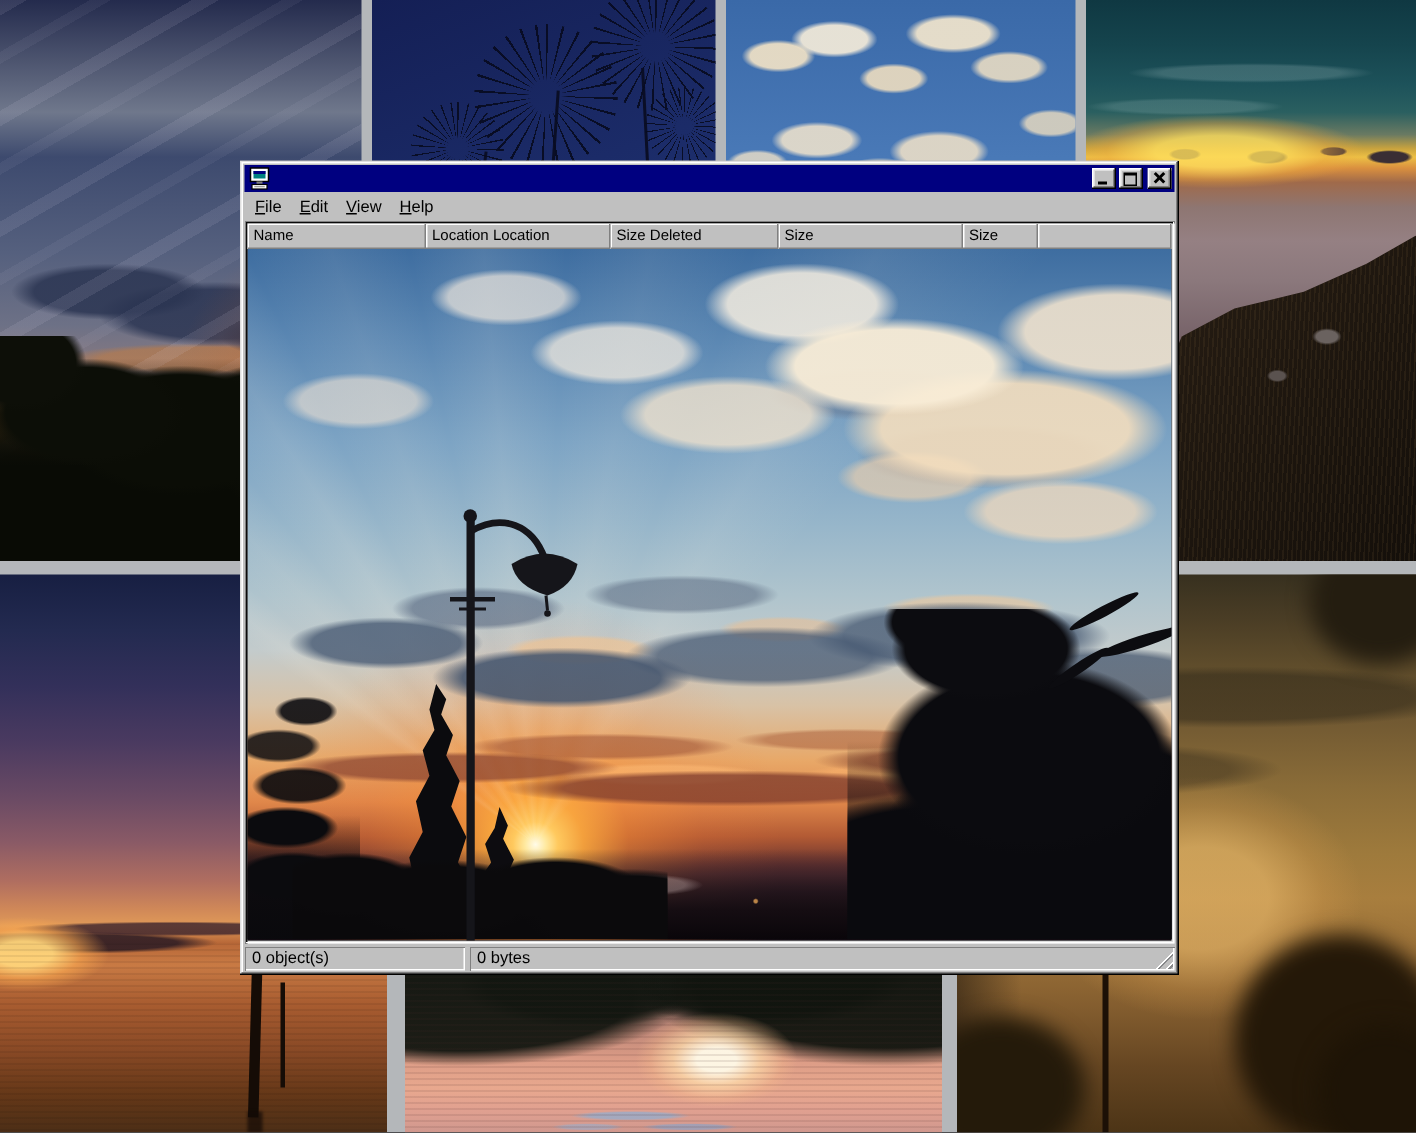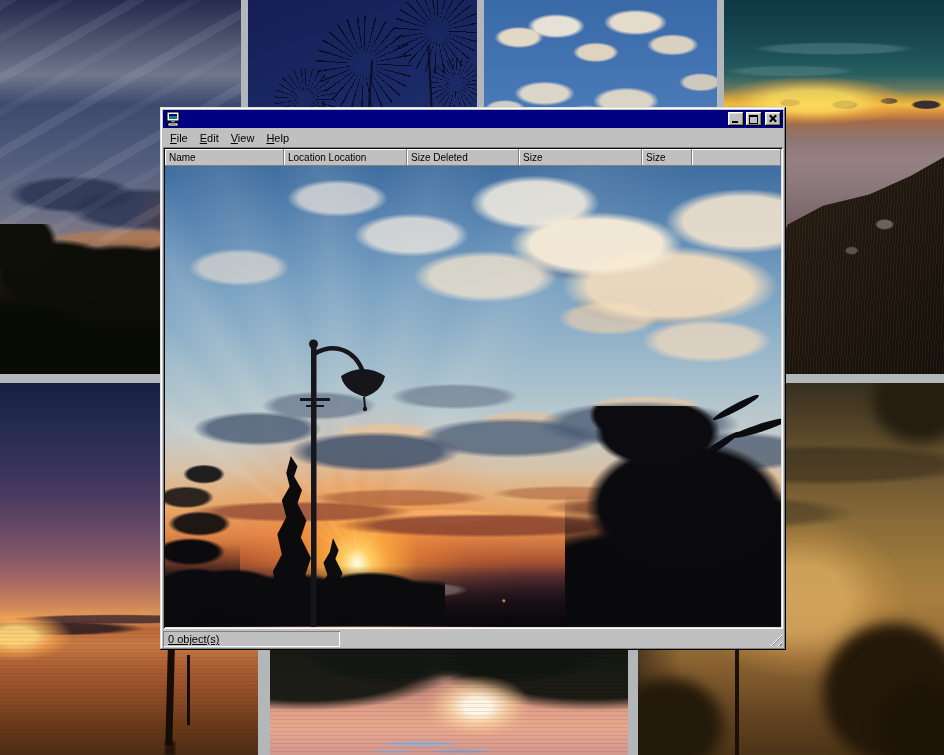--- a/index.html
+++ b/index.html
@@ -227,21 +227,21 @@
       radial-gradient(circle at 38% 52%, rgba(255,192,92,.8) 0 1px, rgba(0,0,0,0) 2px),
       radial-gradient(circle at 55% 58%, rgba(255,182,92,.7) 0 1px, rgba(0,0,0,0) 2px),
       radial-gradient(circle at 70% 50%, rgba(255,192,102,.6) 0 1px, rgba(0,0,0,0) 2px),
       radial-gradient(ellipse 60px 10px at 42% 40%, rgba(210,190,190,.35) 0 55%, rgba(0,0,0,0) 75%),
       linear-gradient(to bottom, rgba(60,35,45,0) 0, rgba(50,30,40,.6) 28%, #150d12 68%, #0a060a 100%);}
 
   
   #statusbar{height:16px;margin-top:2px;display:flex;flex:0 0 auto;position:relative;}
   .spanel{background:#c0c0c0;font-size:11px;line-height:16px;padding:0 5px;box-sizing:border-box;
     box-shadow:inset 1px 1px #808080, inset -1px -1px #ffffff;white-space:nowrap;overflow:hidden;}
-  .sp1{width:177px;margin-right:3px;text-decoration:underline;}
+  .sp1{width:147px;margin-right:3px;}
   .sp2{flex:1 1 auto;}
   #grip{position:absolute;right:1px;bottom:1px;width:13px;height:13px;
     clip-path:polygon(100% 0,100% 100%,0 100%);
     background:repeating-linear-gradient(135deg, #ffffff 0 1px, #87888a 1px 2px, rgba(0,0,0,0) 2px 5px);}
 </style>
 </head>
 <body>
 
 <div id="screen">
 
@@ -348,17 +348,18 @@
           <line x1="79" y1="63" x2="80" y2="73" stroke="#15151a" stroke-width="2"></line>
           <circle cx="80" cy="75" r="2.2" fill="#15151a"></circle>
           <rect x="15" y="64" width="30" height="3" fill="#15151a"></rect>
           <rect x="21" y="71" width="18" height="2" fill="#15151a"></rect>
         </svg>
       </div>
     </div>
 
     <div id="statusbar">
       <div class="spanel sp1">0 object(s)</div>
+      <div class="spanel sp2">0 bytes</div>
       <div id="grip"></div>
     </div>
 
   </div>
 </div>
 
 </body></html>

